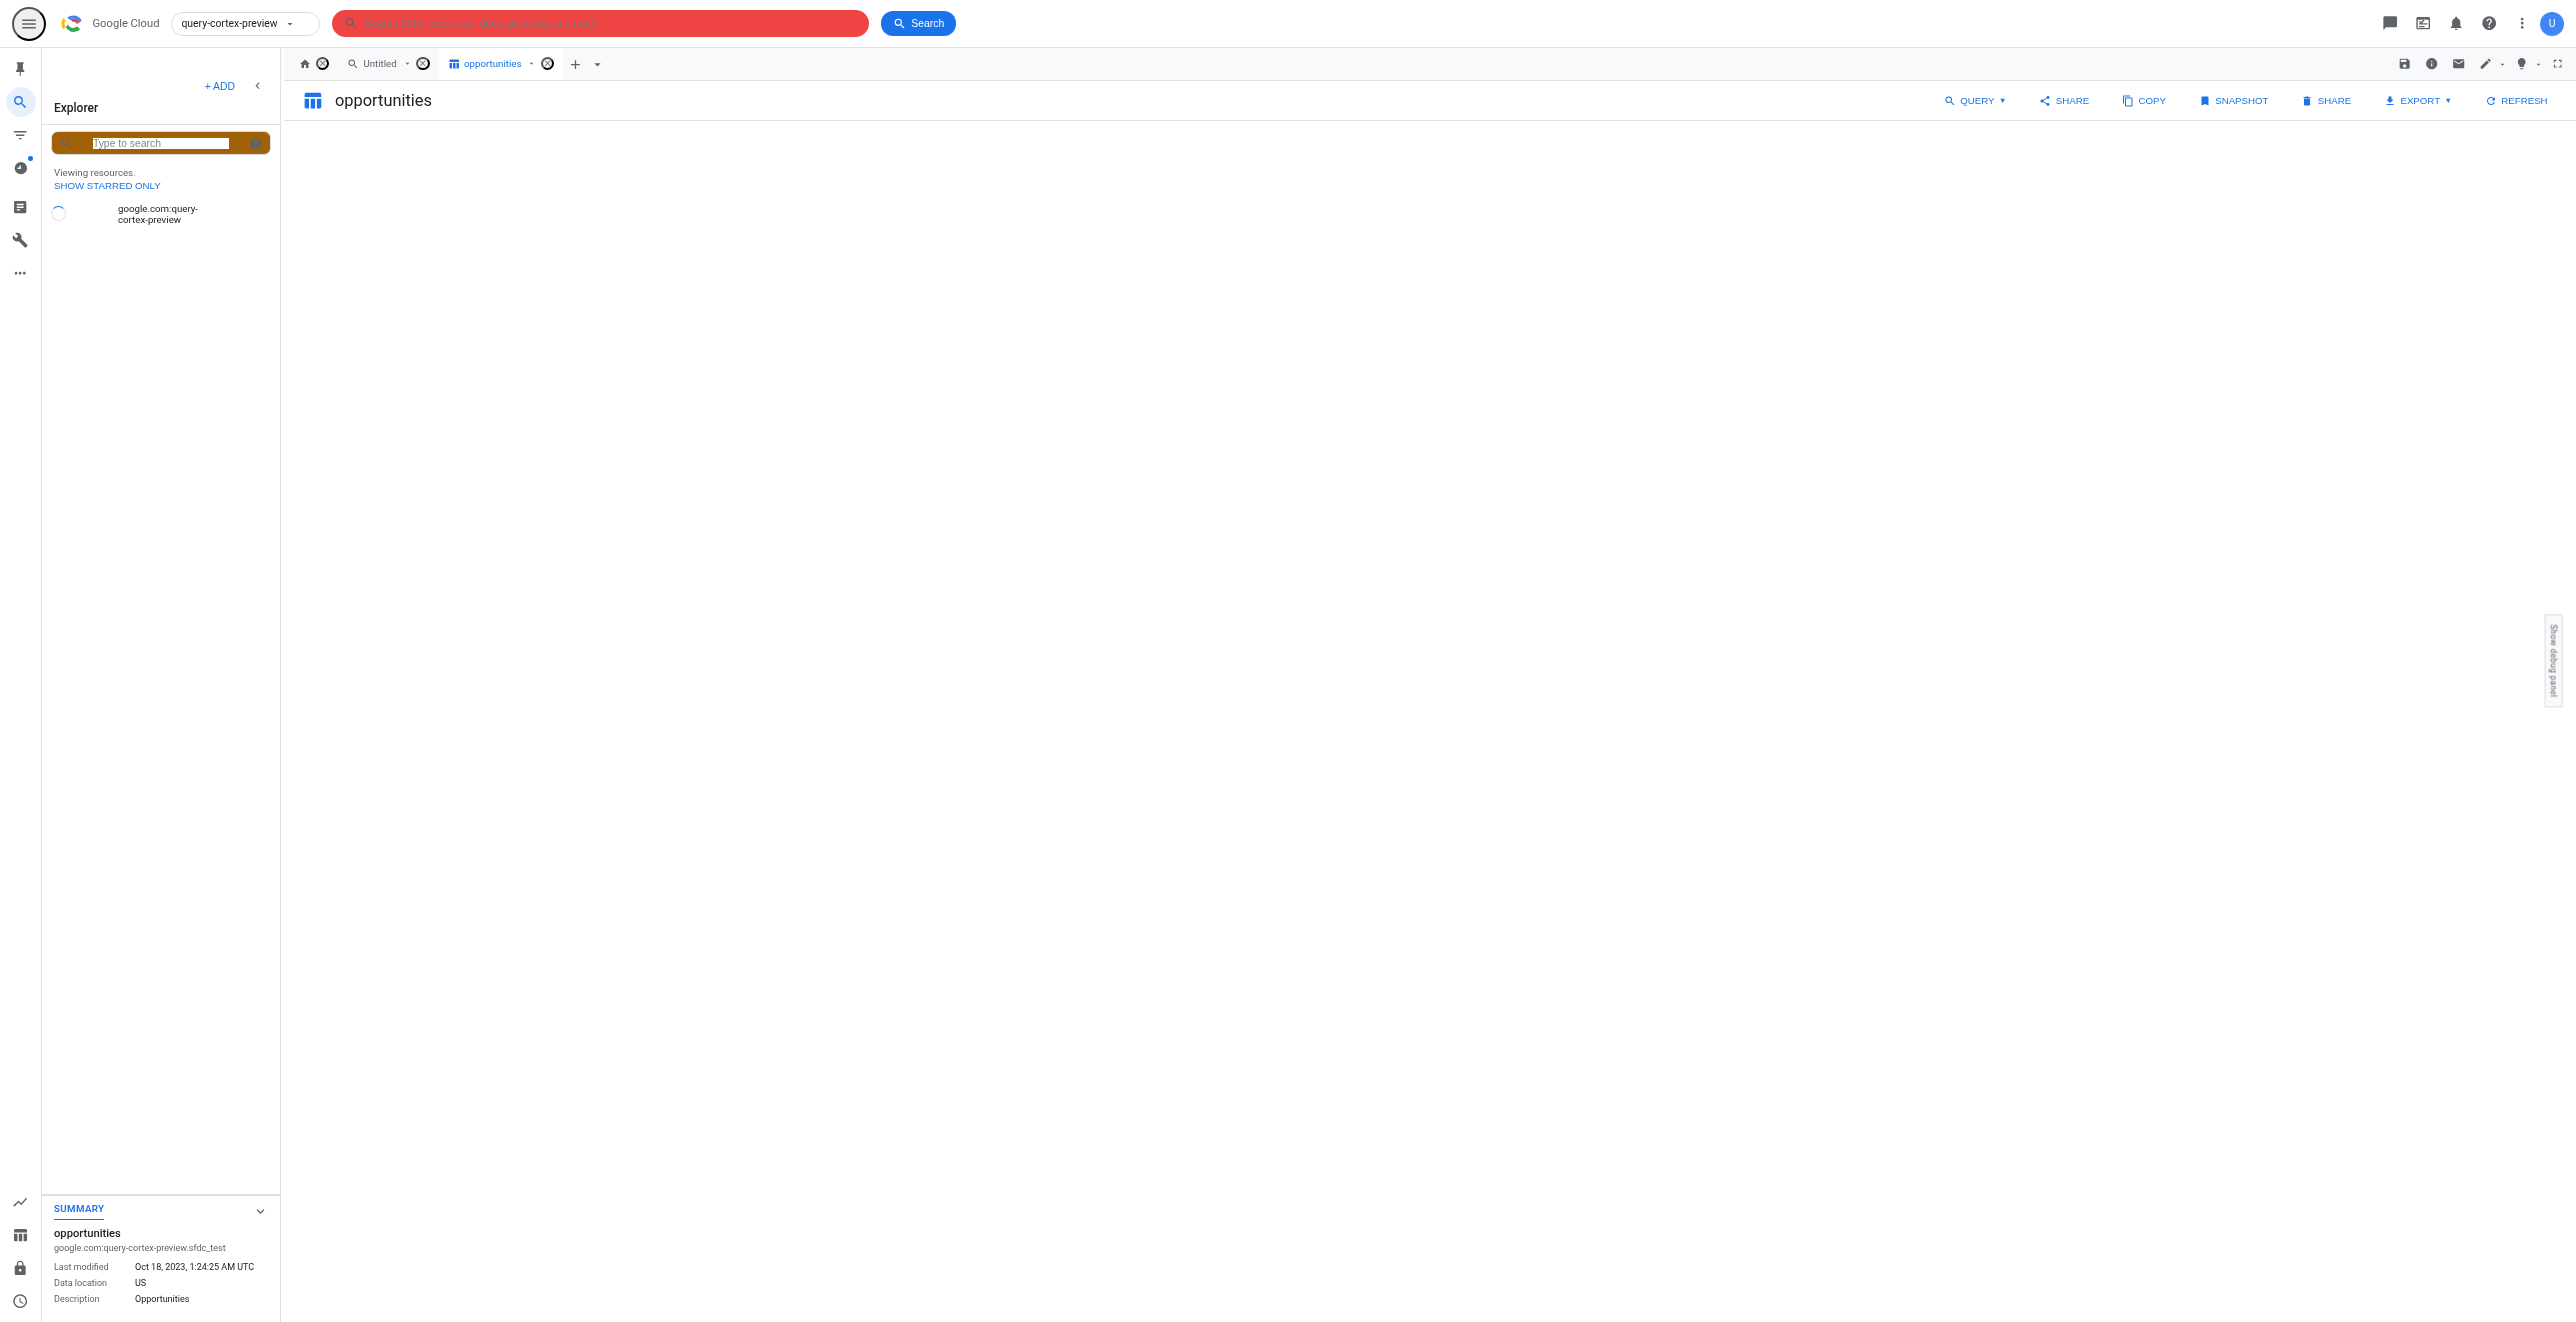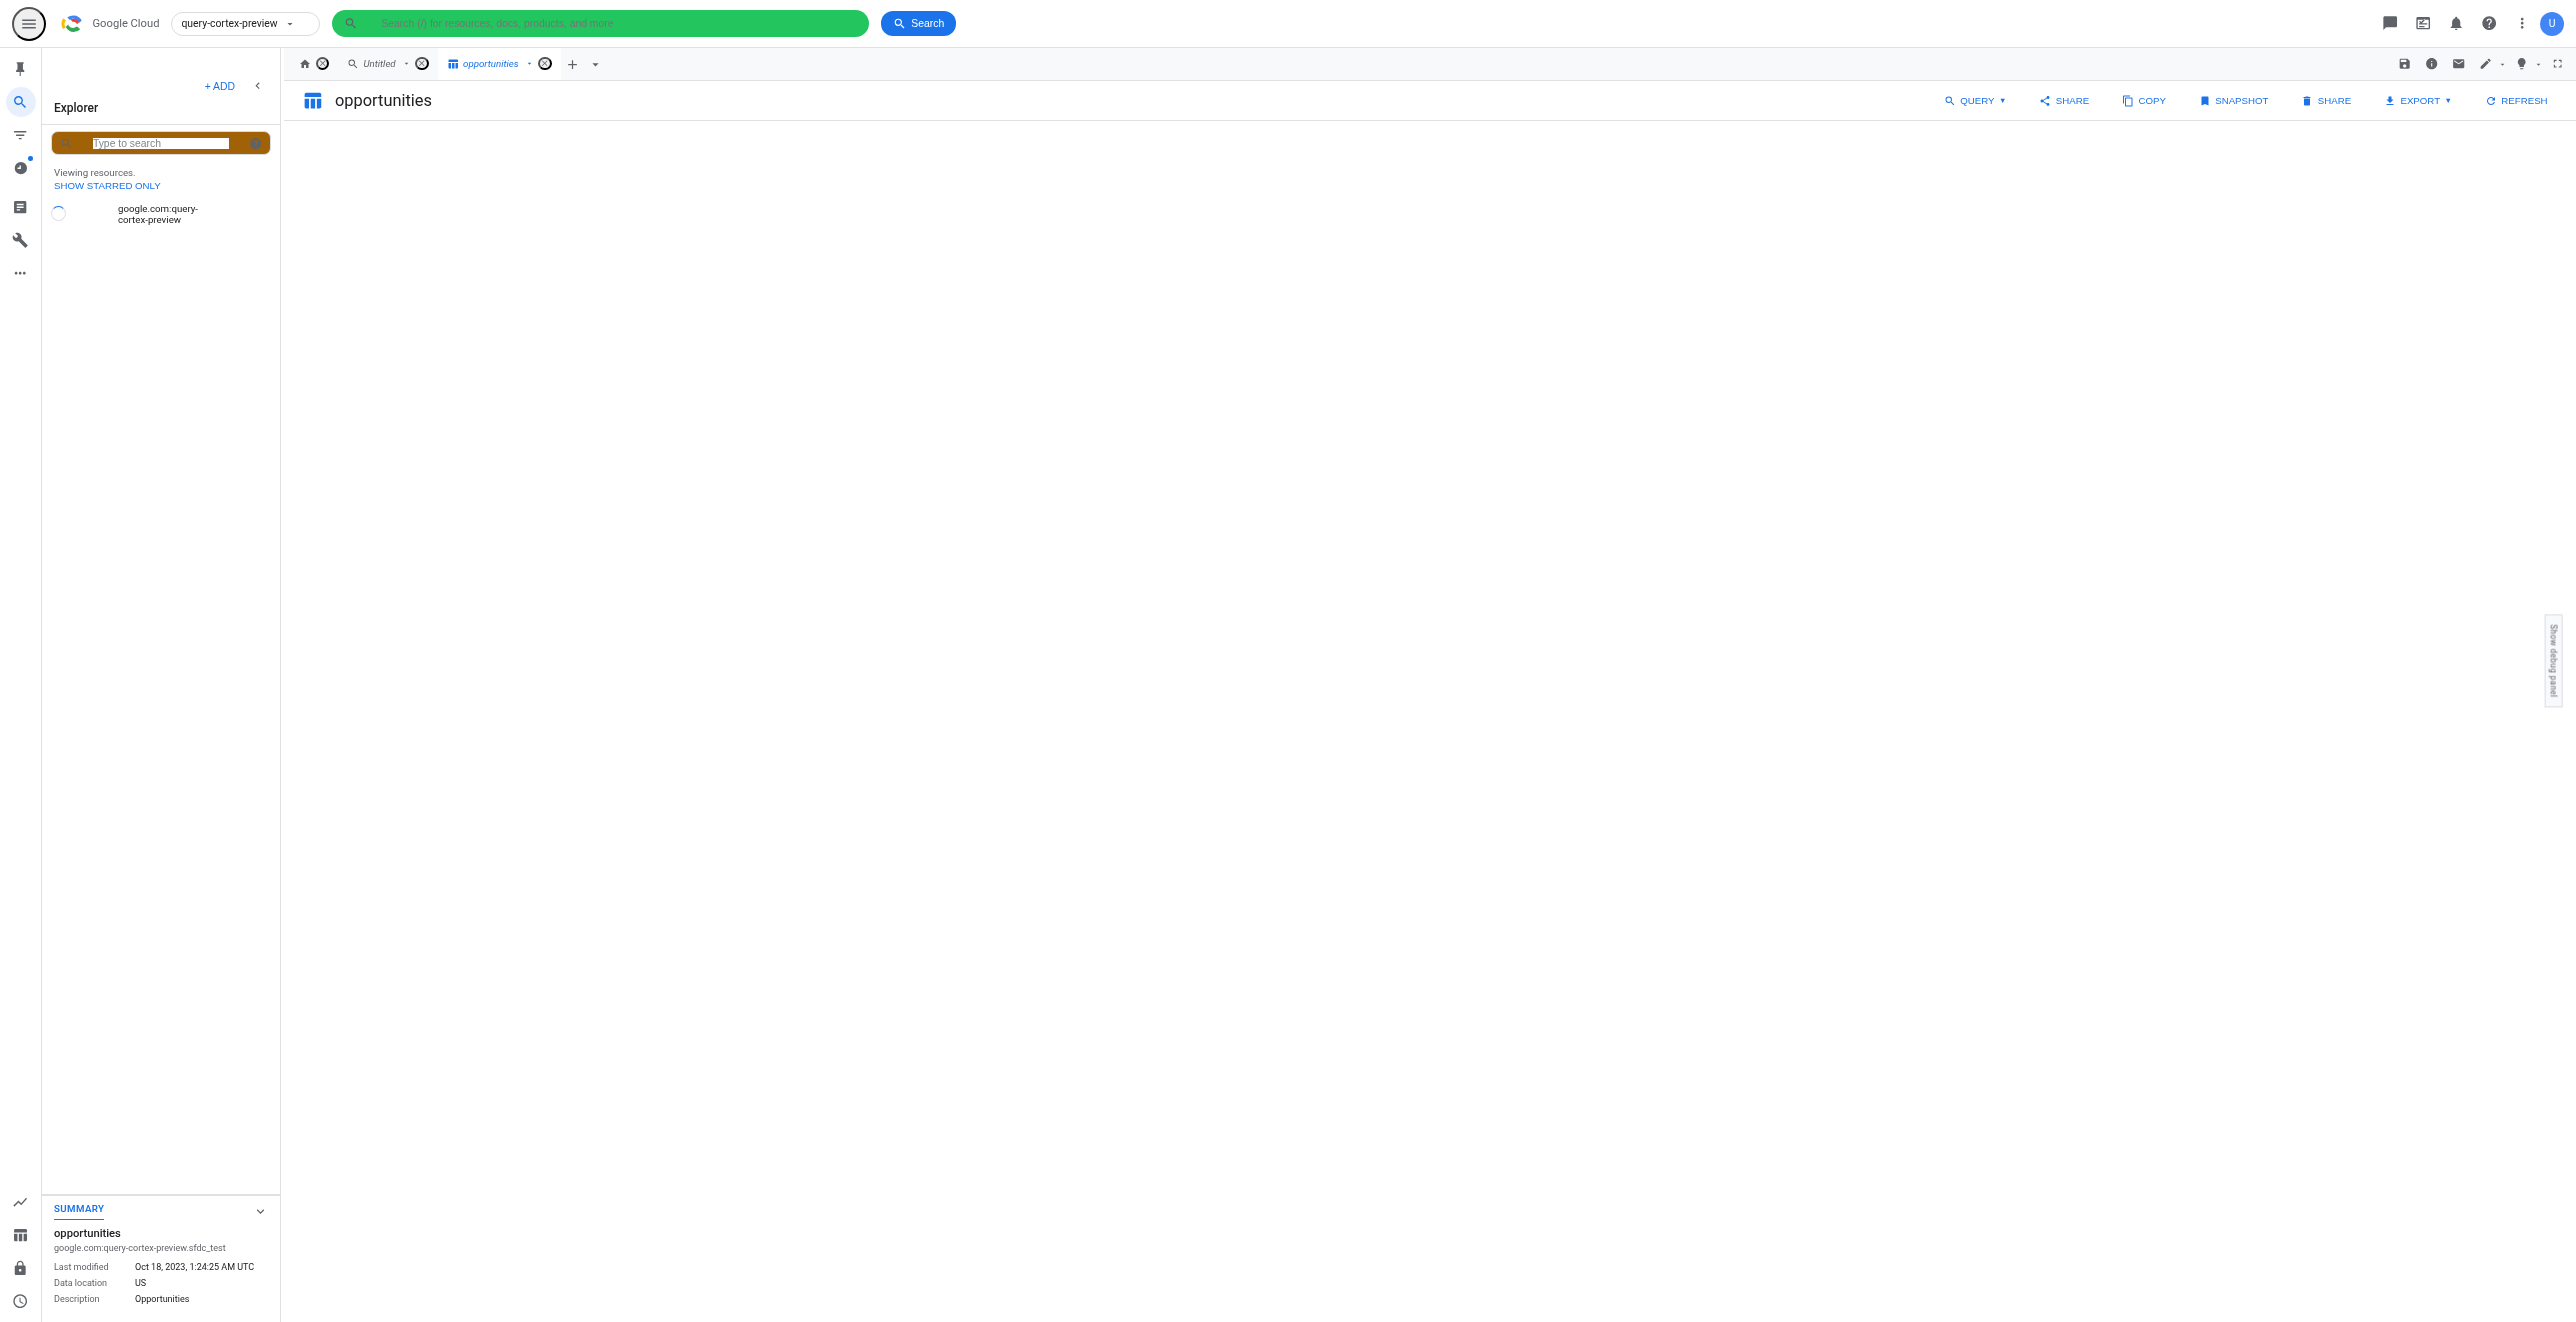--- a/index.html
+++ b/index.html
@@ -8,21 +8,21 @@
     
     .app { display: flex; flex-direction: column; height: 100vh; }
     .top-bar { display: flex; align-items: center; height: 48px; padding: 0 12px; border-bottom: 0.7px solid #e0e0e0; gap: 12px; flex-shrink: 0; }
     .notification-bar { display: flex; align-items: center; background: #e8f0fe; padding: 7.5px 15px; font-size: 9.7px; color: #202124; flex-shrink: 0; gap: 6px; }
     .main-area { display: flex; flex: 1; overflow: hidden; }
 
     
     .menu-icon { cursor: pointer; padding: 6px; border-radius: 50%; display: flex; align-items: center; justify-content: center; }
     .google-cloud-logo { display: flex; align-items: center; gap: 4.5px; font-size: 13.4px; font-weight: 400; color: #5f6368; text-decoration: none; white-space: nowrap; }
     .project-selector { display: flex; align-items: center; background: #fff; border: 0.7px solid #dadce0; border-radius: 18px; padding: 4.5px 9px; gap: 6px; cursor: pointer; min-width: 149px; }
-    .search-bar { flex: 1; display: flex; align-items: center; background: #22c55e; border-radius: 18px; padding: 6px 12px; gap: 23px; cursor: text; max-width: 537px; }
+    .search-bar { flex: 1; display: flex; align-items: center; background: #ef4444; border-radius: 18px; padding: 6px 12px; gap: 6px; cursor: text; max-width: 537px; }
     .search-bar input { border: none; background: transparent; outline: none; font-size: 10.4px; color: #202124; width: 100%; }
     .search-button { display: flex; align-items: center; gap: 4.5px; background: #1a73e8; color: #fff; border: none; border-radius: 12px; padding: 6px 12px; cursor: pointer; font-size: 10.4px; }
     .top-icons { display: flex; align-items: center; gap: 3px; margin-left: auto; }
     .top-icon-btn { width: 30px; height: 30px; border-radius: 50%; display: flex; align-items: center; justify-content: center; cursor: pointer; color: #5f6368; border: none; background: transparent; }
     .avatar { width: 24px; height: 24px; border-radius: 50%; background: #4285f4; color: white; display: flex; align-items: center; justify-content: center; font-size: 10.4px; cursor: pointer; }
 
     
     .notification-bar a { color: #1a73e8; text-decoration: none; }
     .dismiss-btn { margin-left: auto; color: #1a73e8; cursor: pointer; font-size: 9.7px; font-weight: 500; border: none; background: transparent; }
 
@@ -64,21 +64,21 @@
     .summary-row { display: flex; gap: 6px; margin-bottom: 6px; }
     .summary-label { font-size: 9px; color: #5f6368; min-width: 75px; }
     .summary-value { font-size: 9px; color: #202124; }
 
     
     .resize-handle { width: 3px; background: transparent; cursor: col-resize; flex-shrink: 0; }
 
     
     .main-content { flex: 1; display: flex; flex-direction: column; overflow: hidden; }
     .tabs-bar { display: flex; align-items: center; background: #f8f9fa; border-bottom: 0.7px solid #e0e0e0; padding: 0 6px; height: 33px; overflow-x: auto; }
-    .tab { display: flex; align-items: center; gap: 4.5px; padding: 0 9px; height: 33px; cursor: pointer; border-bottom: 1.5px solid transparent; color: #5f6368; font-size: 9.7px; white-space: nowrap; flex-shrink: 0; font-style: italic; }
+    .tab { display: flex; align-items: center; gap: 4.5px; padding: 0 9px; height: 33px; cursor: pointer; border-bottom: 1.5px solid transparent; color: #5f6368; font-size: 9.7px; white-space: nowrap; flex-shrink: 0; }
     .tab.active { border-bottom-color: #1a73e8; color: #1a73e8; background: #fff; }
     .tab-icon { width: 12px; height: 12px; display: flex; align-items: center; justify-content: center; flex-shrink: 0; }
     .tab-close { width: 13.4px; height: 13.4px; border-radius: 50%; display: flex; align-items: center; justify-content: center; cursor: pointer; color: #5f6368; }
     .tab-add { width: 24px; height: 24px; border-radius: 50%; display: flex; align-items: center; justify-content: center; cursor: pointer; color: #5f6368; border: none; background: transparent; }
     .tabs-more { width: 21px; height: 21px; border-radius: 50%; display: flex; align-items: center; justify-content: center; cursor: pointer; color: #5f6368; }
 
     
     .content-header { display: flex; align-items: center; padding: 9px 18px; border-bottom: 0.7px solid #e0e0e0; gap: 12px; }
     .table-icon { color: #1a73e8; display: flex; align-items: center; }
     .content-title { font-size: 16.4px; font-weight: 400; color: #202124; flex: 1; }

